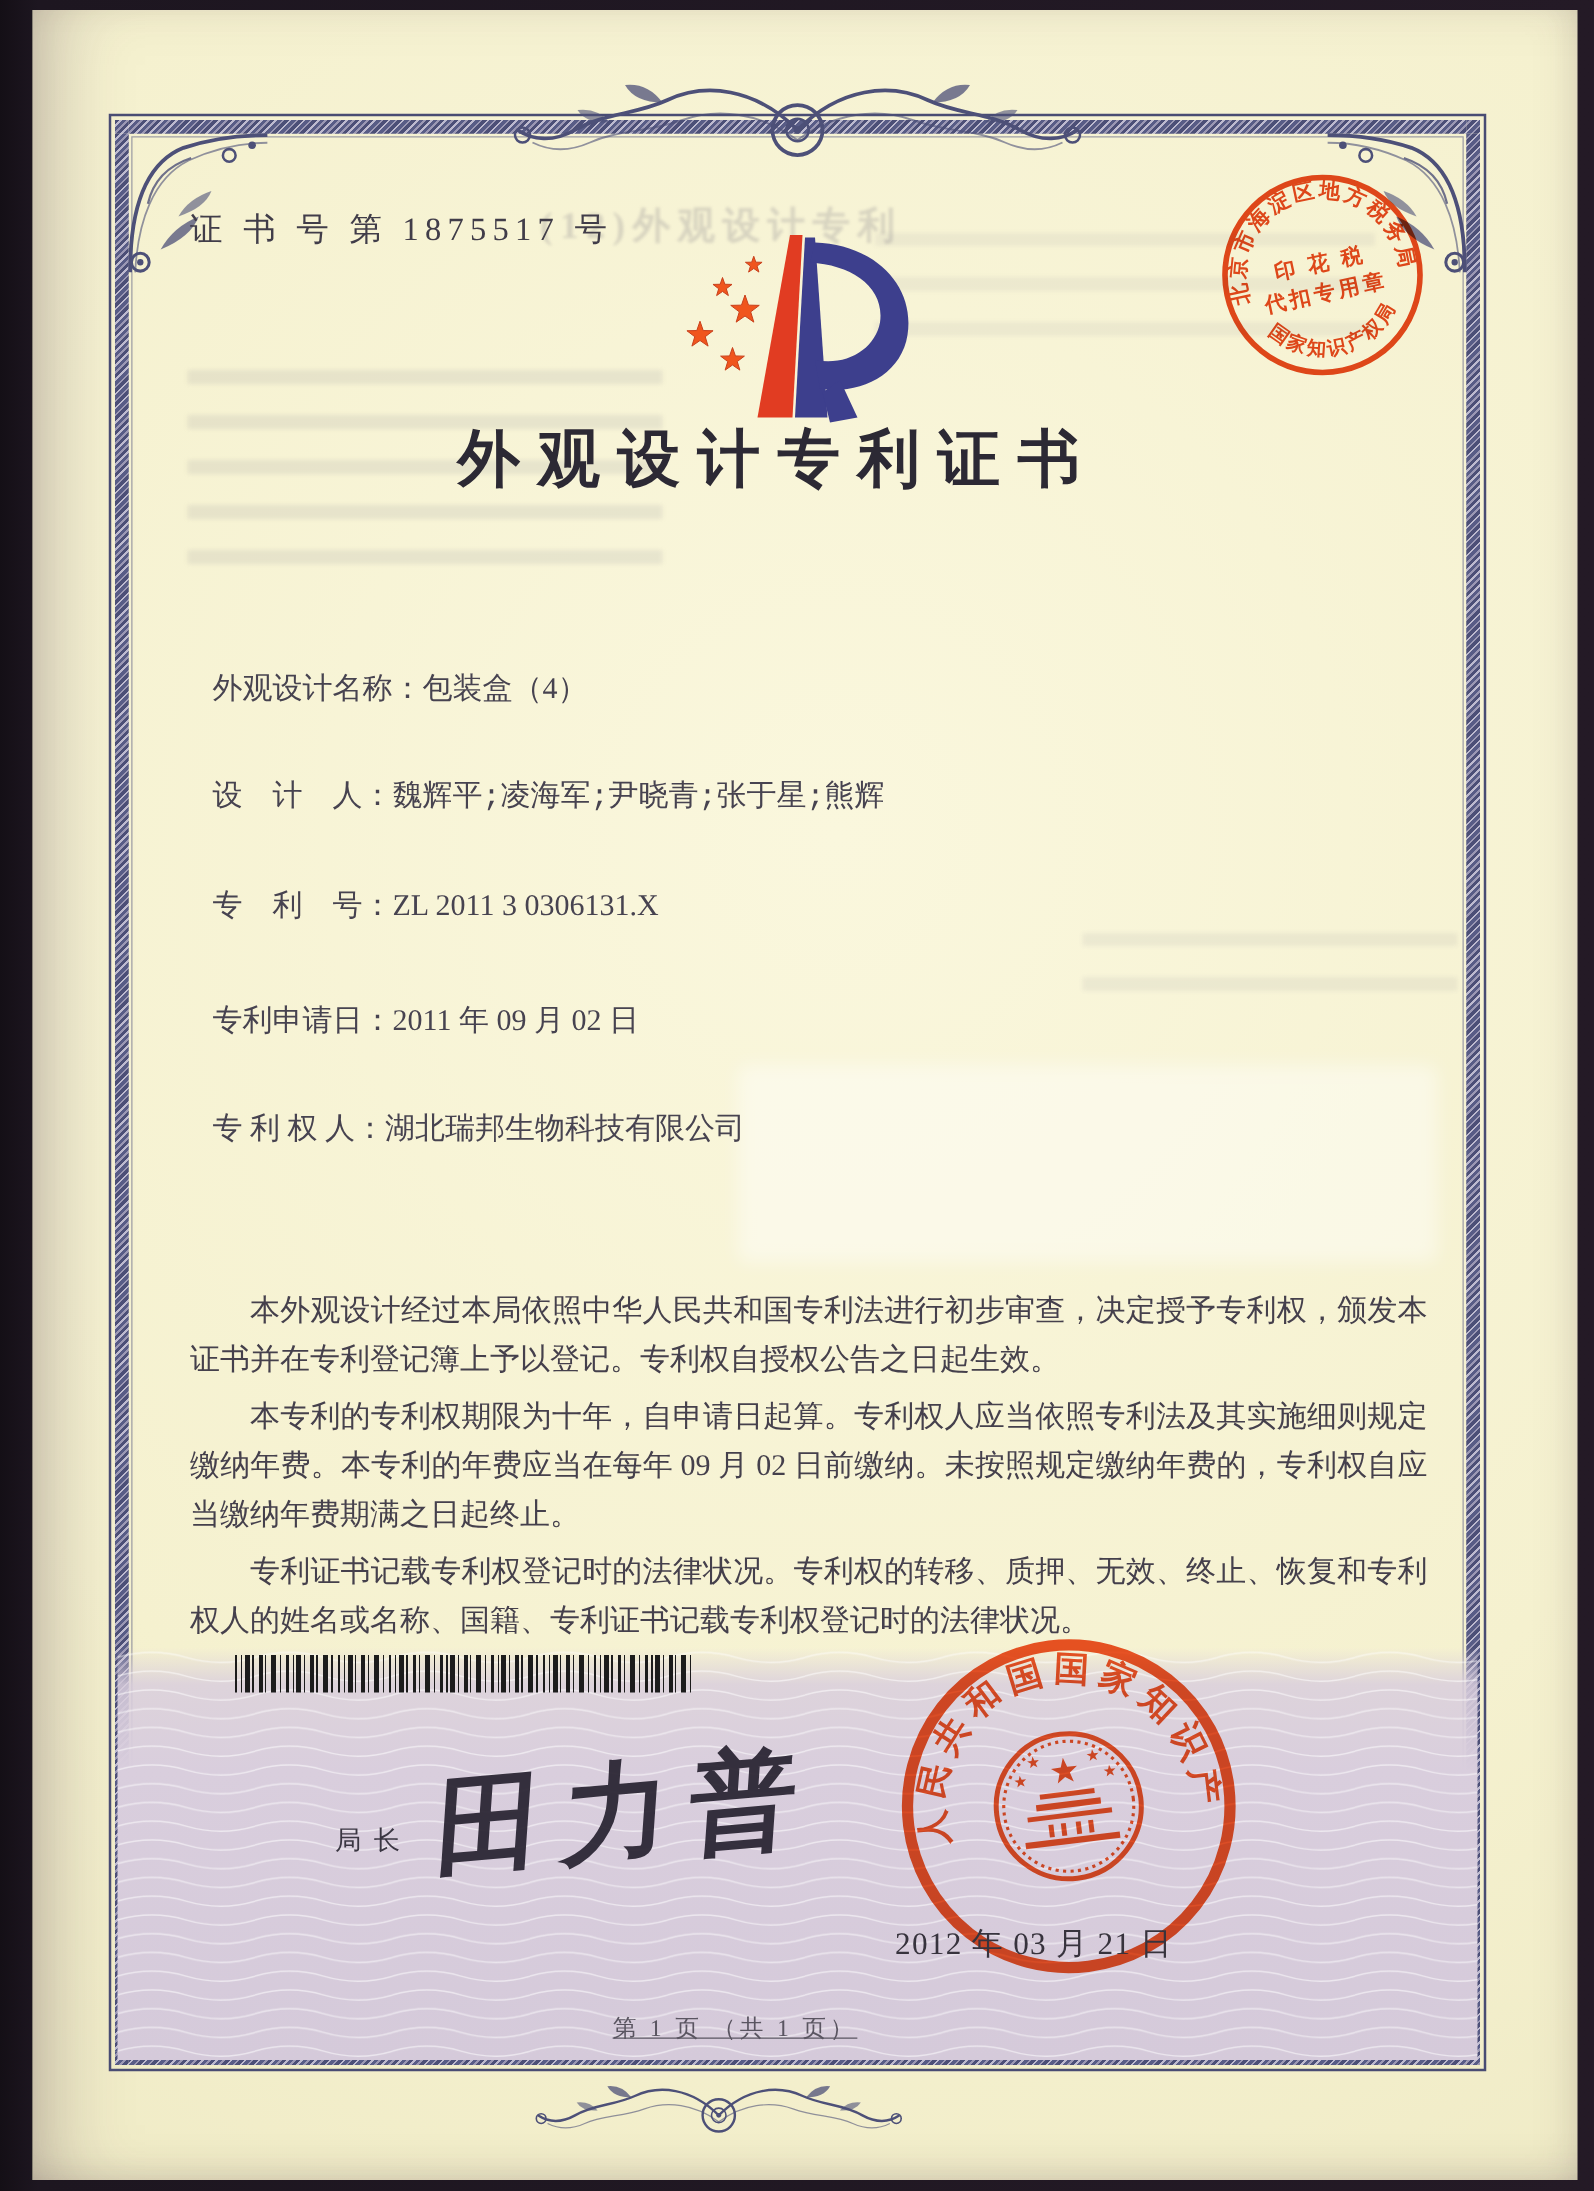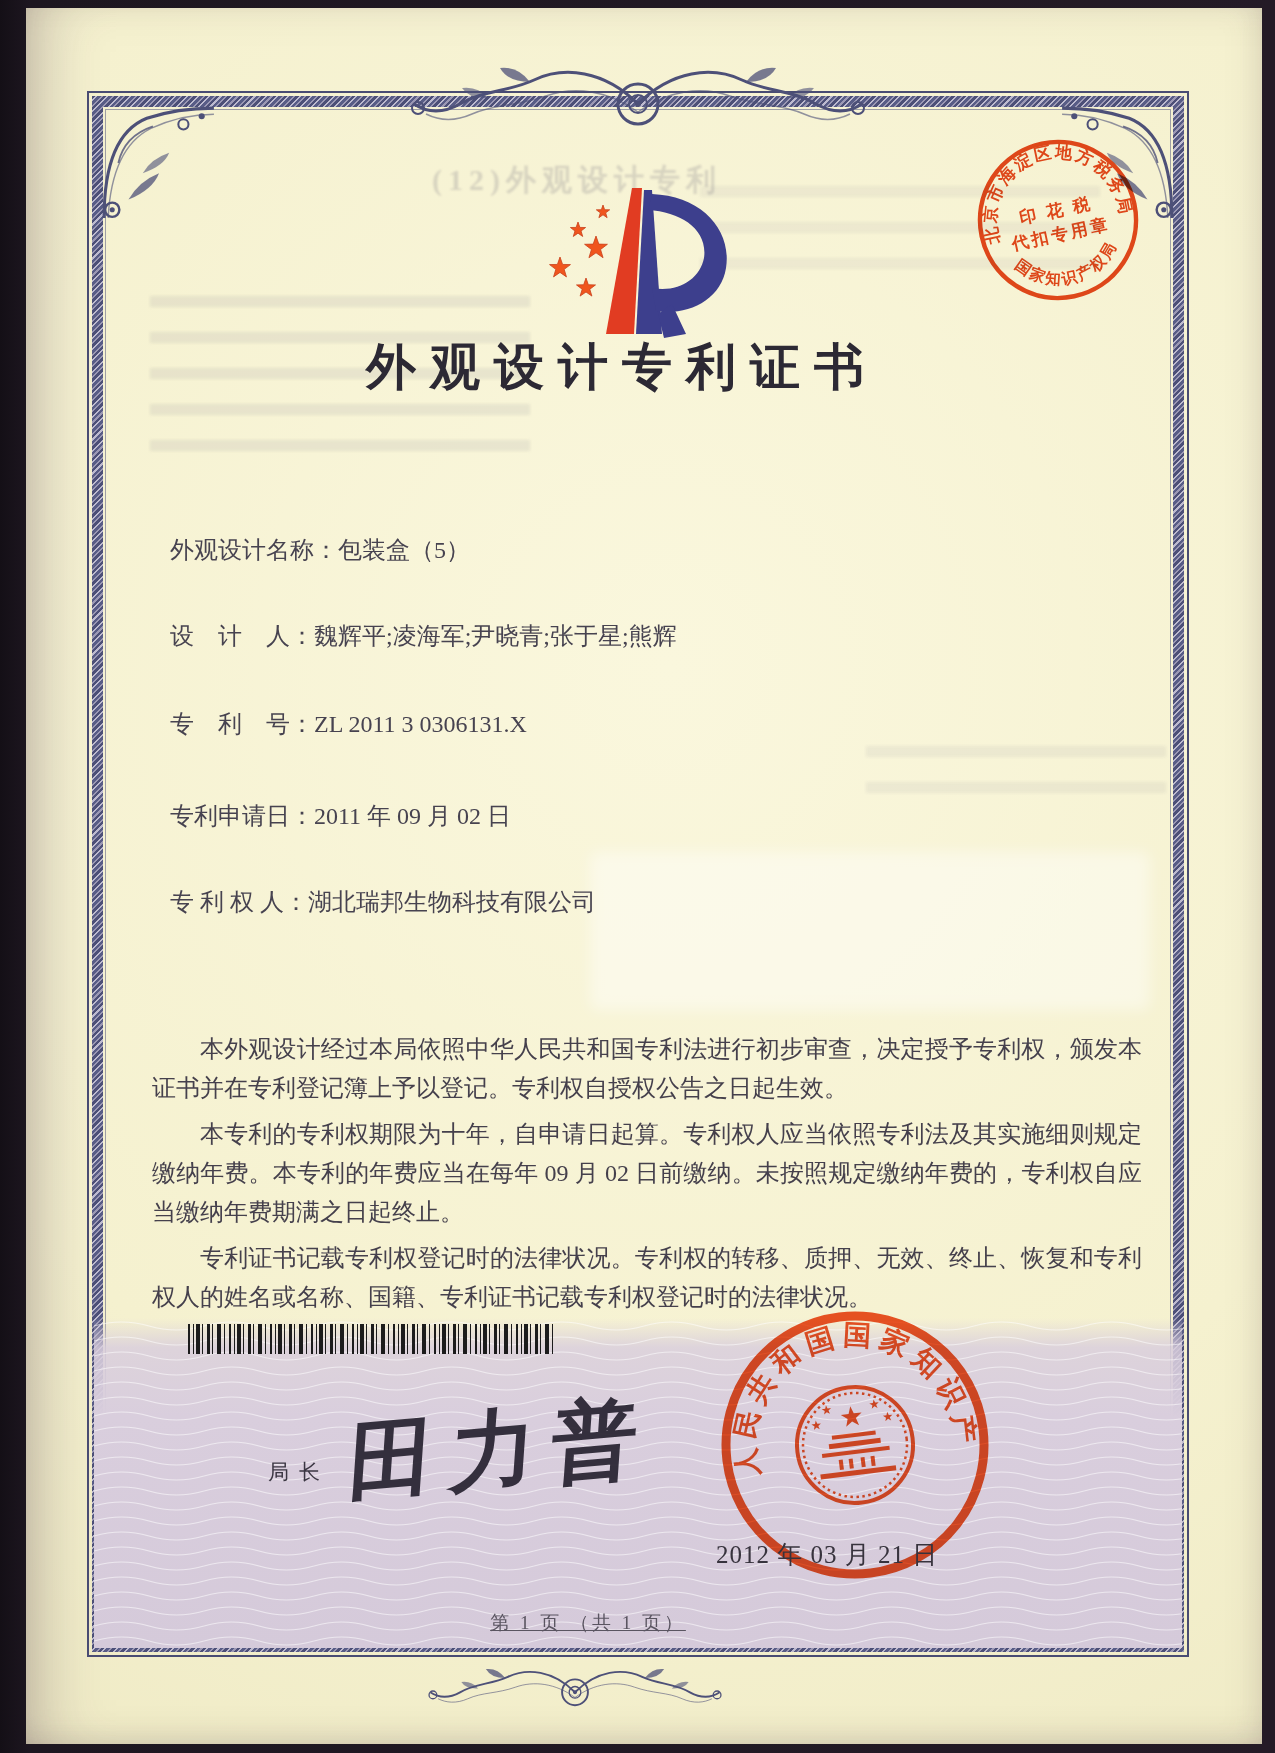--- a/index.html
+++ b/index.html
@@ -47,21 +47,21 @@
   .tax-stamp{left:974px;top:136px;width:168px;height:168px;transform:rotate(-12deg);}
   .sipo-seal{left:710px;top:1300px;width:290px;height:290px;transform:rotate(-7deg);opacity:.95;}
   .tax-stamp text{fill:#e64a1e;}
   .sipo-seal text{fill:#ee4c1c;}
   .arc-top-t{font-size:17px;letter-spacing:2.5px;font-weight:bold;}
   .arc-bot-t{font-size:15.5px;letter-spacing:2px;font-weight:bold;}
   .cen-t{font-size:17px;letter-spacing:3px;font-weight:bold;}
   .seal-arc{font-size:28px;letter-spacing:7px;font-weight:bold;}
   
   .field{position:absolute;left:170px;font-size:24px;color:#474350;white-space:nowrap;}
-  .f1{top:534px;} .f2{top:620px;} .f3{top:708px;} .f4{top:800px;} .f5{top:886px;} .f6{top:976px;}
+  .f1{top:534px;} .f2{top:620px;font-family:Liberation Mono, monospace;} .f3{top:708px;} .f4{top:800px;} .f5{top:886px;} .f6{top:976px;}
   
   .body-text{position:absolute;left:152px;top:1030px;width:990px;font-size:24px;color:#45404c;}
   .body-text p{margin:0 0 7px 0;line-height:39px;text-align:justify;text-justify:inter-ideograph;text-indent:2em;}
   
   .band{position:absolute;left:94px;top:1318px;width:1088px;height:330px;
         background:linear-gradient(180deg, rgba(217,206,221,0) 0%, rgba(217,206,221,.85) 9%, #d9cedd 30%, #d5cada 100%);}
   .band svg{position:absolute;inset:0;opacity:.65;}
   
   .barcode{position:absolute;left:188px;top:1324px;width:368px;height:30px;
     background-image:repeating-linear-gradient(90deg,
@@ -143,20 +143,21 @@
   <svg class="corner c-br">
       <use href="#cornament"></use>
     </svg>
   <svg class="medallion med-top">
       <use href="#topmed"></use>
     </svg>
   <svg class="medallion med-bottom" viewBox="0 0 480 96">
       <use href="#topmed"></use>
     </svg>
 
+  <div class="cert-no">证 书 号 第 1875517 号</div>
 
   <svg class="logo" viewBox="0 0 210 168">
     <g>
       <polygon points="104,4 112,4 122,148 96,148" fill="#3d3f8d"></polygon>
       <path d="M112,8 C162,10 192,44 186,82 C181,114 148,130 116,125 L112,102 C138,107 160,93 164,72 C168,44 142,26 108,24 Z" fill="#3d3f8d"></path>
       <polygon points="118,128 132,118 146,148 124,152" fill="#3d3f8d"></polygon>
     </g>
     <g>
       <polygon points="92,2 102,2 94,148 66,148" fill="#e13c22"></polygon>
     </g>
@@ -176,21 +177,21 @@
     <defs>
       <path id="tsTop" d="M 23,95 A 62,62 0 1 1 145,95" fill="none"></path>
       <path id="tsBot" d="M 31.6,120.7 A 64,64 0 0 0 136.4,120.7" fill="none"></path>
     </defs>
     <text class="arc-top-t" text-anchor="middle"><textPath href="#tsTop" startOffset="50%">北京市海淀区地方税务局</textPath></text>
     <text class="cen-t" x="84" y="80" text-anchor="middle">印 花 税</text>
     <text class="cen-t" x="84" y="104" text-anchor="middle">代扣专用章</text>
     <text class="arc-bot-t" text-anchor="middle"><textPath href="#tsBot" startOffset="50%">国家知识产权局</textPath></text>
   </svg>
 
-  <div class="field f1"><span>外观设计名称：</span><span>包装盒（5）</span></div>
+  <div class="field f1"><span>外观设计名称：</span><span>包装盒（4）</span></div>
   <div class="field f2"><span>设　计　人：</span><span>魏辉平;凌海军;尹晓青;张于星;熊辉</span></div>
   <div class="field f3"><span>专　利　号：</span><span>ZL 2011 3 0306131.X</span></div>
   <div class="field f4"><span>专利申请日：</span><span>2011 年 09 月 02 日</span></div>
   <div class="field f5"><span>专 利 权 人：</span><span>湖北瑞邦生物科技有限公司</span></div>
 
   <div class="body-text">
     <p>本外观设计经过本局依照中华人民共和国专利法进行初步审查，决定授予专利权，颁发本证书并在专利登记簿上予以登记。专利权自授权公告之日起生效。</p>
     <p>本专利的专利权期限为十年，自申请日起算。专利权人应当依照专利法及其实施细则规定缴纳年费。本专利的年费应当在每年 09 月 02 日前缴纳。未按照规定缴纳年费的，专利权自应当缴纳年费期满之日起终止。</p>
     <p>专利证书记载专利权登记时的法律状况。专利权的转移、质押、无效、终止、恢复和专利权人的姓名或名称、国籍、专利证书记载专利权登记时的法律状况。</p>
   </div>

